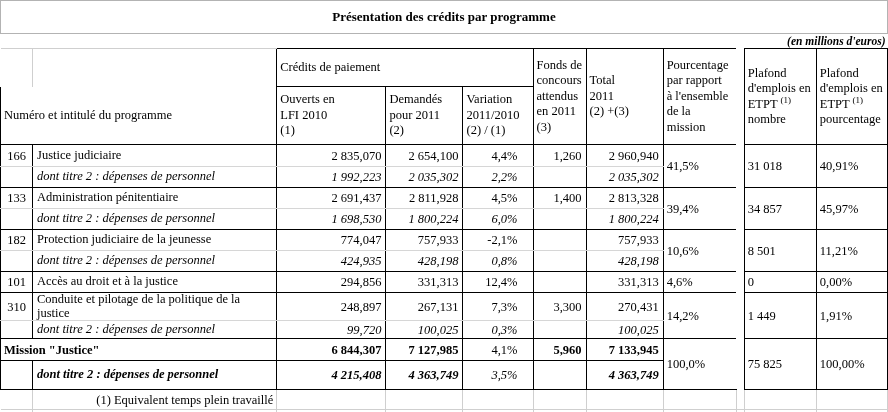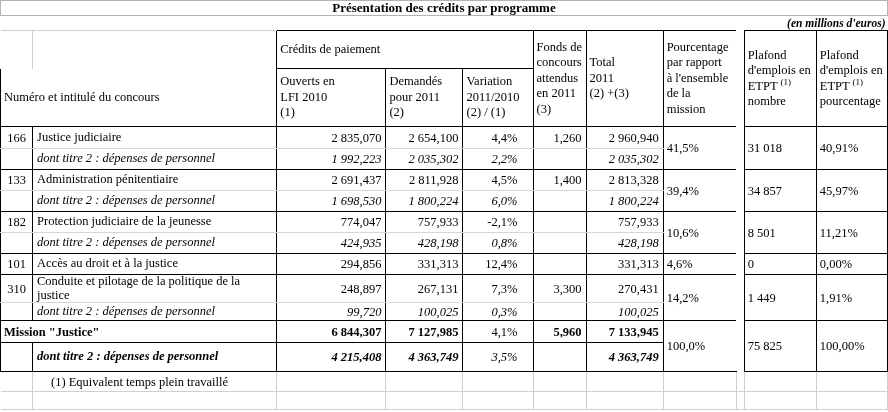--- a/index.html
+++ b/index.html
@@ -24,21 +24,21 @@
   sup{font-size:9px;line-height:0;}
   .code{text-align:center;}
   .name{text-align:left;padding-left:4px;line-height:13.5px;}
   .num{text-align:right;padding-right:4px;}
   .pcv{text-align:right;padding-right:15px;}  
   .pcm{padding-right:18px;}  
   .ctr{}                    
   .it{font-style:italic;border-radius:6px;}
   .bd{font-weight:bold;}
   .gap{border:none;padding:0;}
-  .foot{text-align:left;padding-left:18px;}
+  .foot{text-align:right;padding-left:18px;}
 </style>
 </head>
 <body>
 
 <div id="stage">
 <table>
   <colgroup>
     <col style="width:32px">
         <col style="width:244px">
         <col style="width:109px">
@@ -46,21 +46,21 @@
         <col style="width:70px">
         <col style="width:53px">
     <col style="width:77px">
         <col style="width:73px">
         <col style="width:8px">
     <col style="width:72px">
         <col style="width:71px">
   </colgroup>
 
   <tbody>
-        <tr style="height:15px">
+        <tr style="height:33px">
     <td colspan="11" class="titlecell">Présentation des crédits par programme</td>
   </tr>
 
   <tr style="height:12px">
     <td colspan="11" class="units">(en millions d'euros)</td>
   </tr>
 
   <tr style="height:38px">
     <td class="nb gtop" style="border-left:none"></td>
     <td class="nb gtop" style="border-left:1px solid #cfcfcf"></td>
@@ -81,21 +81,21 @@
     <td rowspan="2" class="gap"></td>
     <td rowspan="2" class="b bt hd"><span>Plafond
 d'emplois en
 ETPT </span><sup>(1)</sup><span class="blk">nombre</span></td>
     <td rowspan="2" class="b bt br hd"><span>Plafond
 d'emplois en
 ETPT </span><sup>(1)</sup><span class="blk">pourcentage</span></td>
   </tr>
 
   <tr style="height:58px">
-    <td colspan="2" class="b hd">Numéro et intitulé du concours</td>
+    <td colspan="2" class="b hd">Numéro et intitulé du programme</td>
     <td class="b hd">Ouverts en
 LFI 2010
 (1)</td>
     <td class="b hd">Demandés
 pour 2011
 (2)</td>
     <td class="b hd">Variation
 2011/2010
 (2) / (1)</td>
   </tr>

